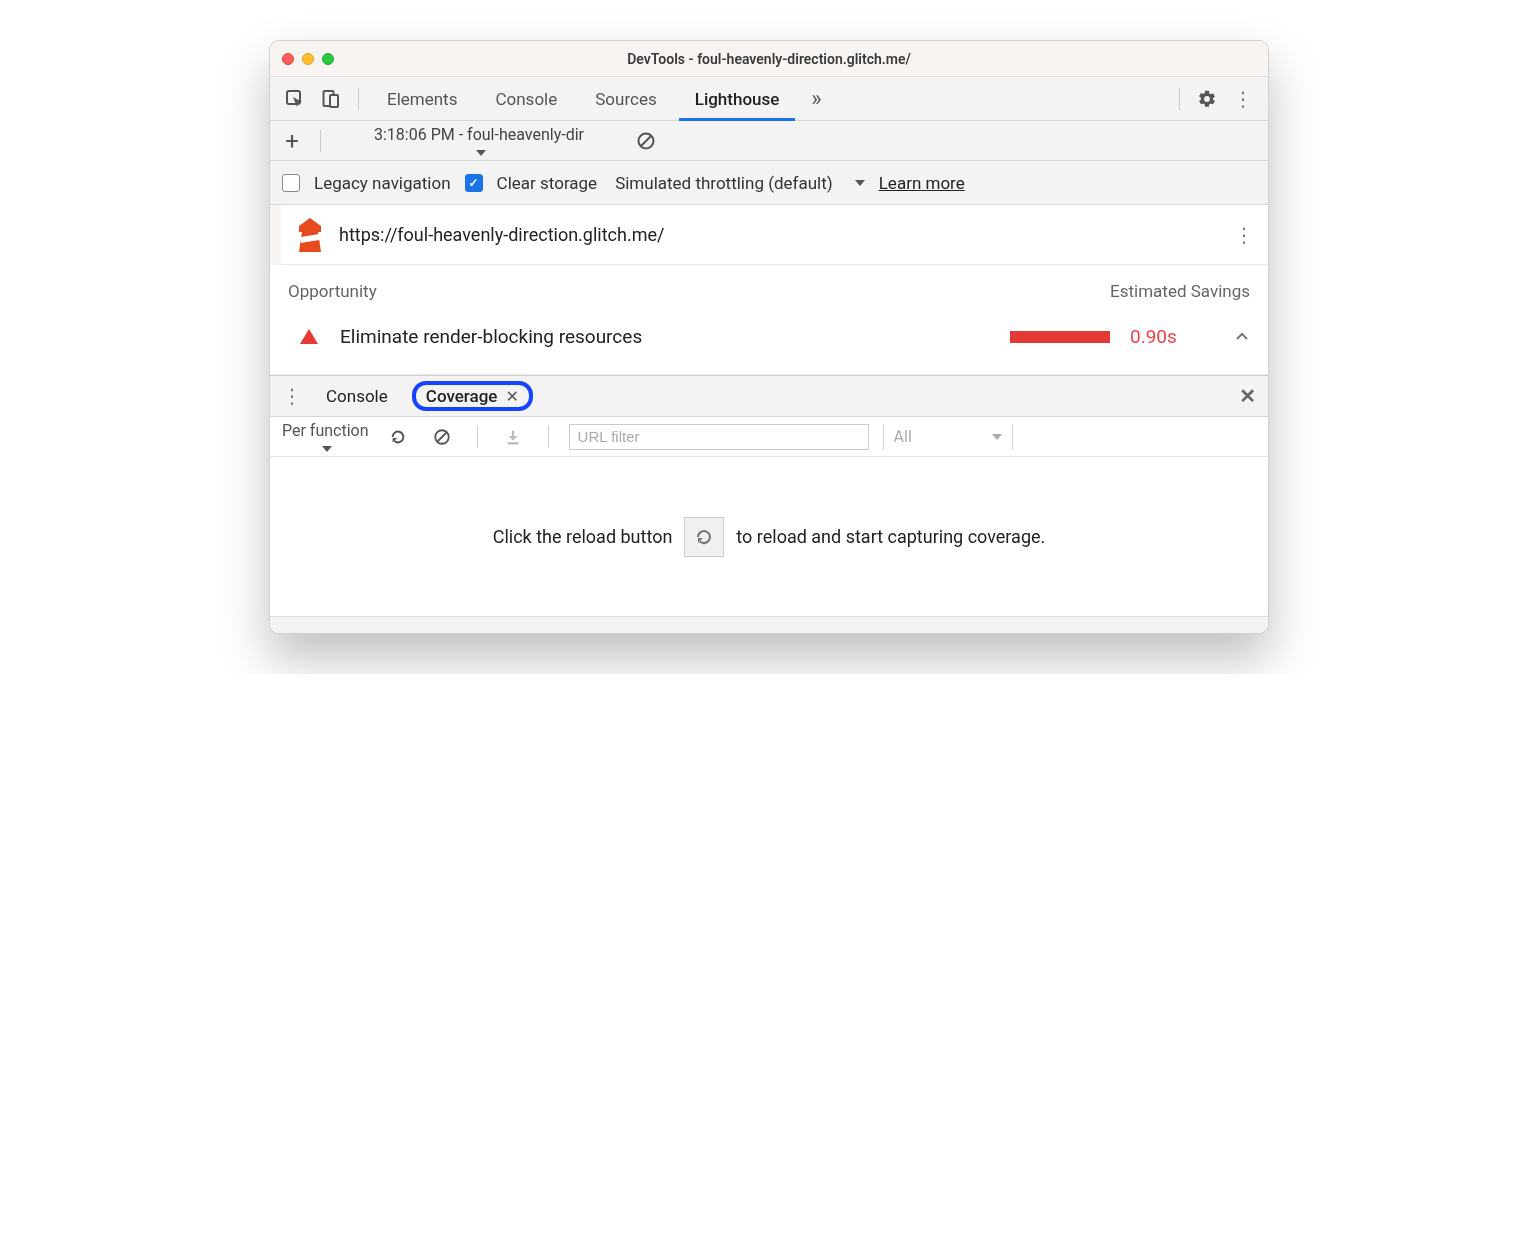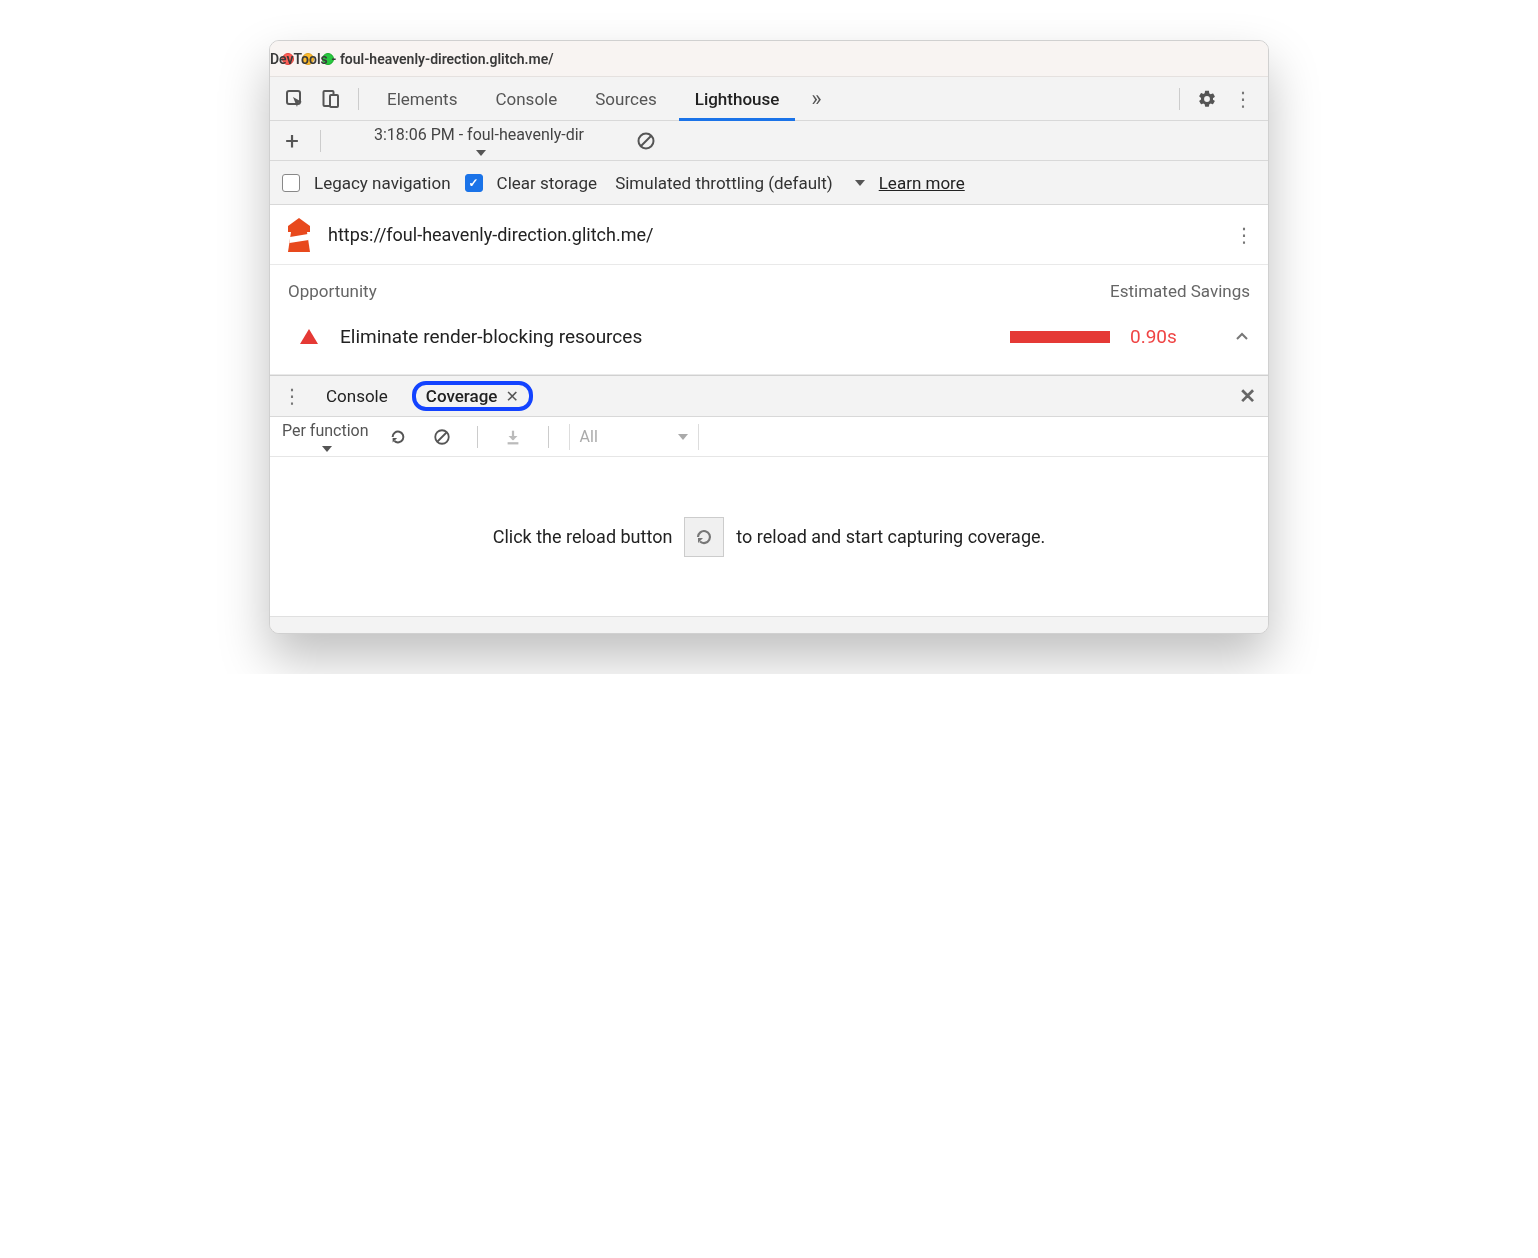--- a/index.html
+++ b/index.html
@@ -25,21 +25,21 @@
     background: #f8f4f2;
     border-bottom: 1px solid #e5e1df;
     position: relative;
   }
   .traffic { display: flex; gap: 8px; align-items:center; }
   .dot { width: 12px; height: 12px; border-radius: 50%; }
   .dot.red    { background:#ff5f57; border:1px solid #e0443e; }
   .dot.yellow { background:#febc2e; border:1px solid #dfa123; }
   .dot.green  { background:#28c840; border:1px solid #1aab29; }
   .titlebar .title {
-    position:absolute; left:0; right:0; text-align:left;
+    position:absolute; left:0; right:0; text-align:center;
     font-size:14px; font-weight:600; color:#3a3a3a;
     pointer-events:none;
   }
   
   .tabstrip {
     display:flex; align-items:center; height:44px;
     padding:0 10px; gap:6px;
     background:#f3f3f3;
     border-bottom:1px solid #d8d8d8;
     font-size:17px;
@@ -87,21 +87,21 @@
   }
   .cb.checked { background:#1a73e8; border-color:#1a73e8; }
   .checkmark { color:#fff; font-size:12px; font-weight:bold; }
   .link { text-decoration:underline; color:#222; cursor:pointer;}
   
   .urlrow {
     display:flex; align-items:center; height:60px;
     padding:0 14px; gap:14px;
     background:#fff;
     border-bottom:1px solid #e9e9e9;
-    font-size:18px; color:#222;
+    font-size:18px; color:#222;margin-left:11px;
   }
   .lh-logo svg { display:block; }
   .vdots { font-size:20px; color:#777; cursor:pointer; letter-spacing:0; line-height:1; }
   
   .opphdr {
     display:flex; align-items:center; justify-content:space-between;
     padding:16px 18px 10px; font-size:17px; color:#666;
     background:#fff;
   }
   
@@ -317,20 +317,21 @@
     </div>
     <div class="vdiv"></div>
     <div class="iconbtn disabled">
       <svg width="18" height="18" viewBox="0 0 20 20" fill="none">
         <path d="M10 3 L10 13" class="svgbbb" stroke-width="2.5"></path>
         <path d="M5 9 L10 14 L15 9" fill="#bbb"></path>
         <line x1="4" y1="17" x2="16" y2="17" class="svgbbb" stroke-width="2.5"></line>
       </svg>
     </div>
     <div class="vdiv"></div>
+    <input class="inputbox" placeholder="URL filter" style="">
     <div class="allsel">
       <span>All</span>
       <span class="caret" style="border-top-color:#aaa;"></span>
     </div>
   </div>
 
 
   <div class="placeholder">
     <span>Click the reload button</span>
     <span class="reloadbox">

